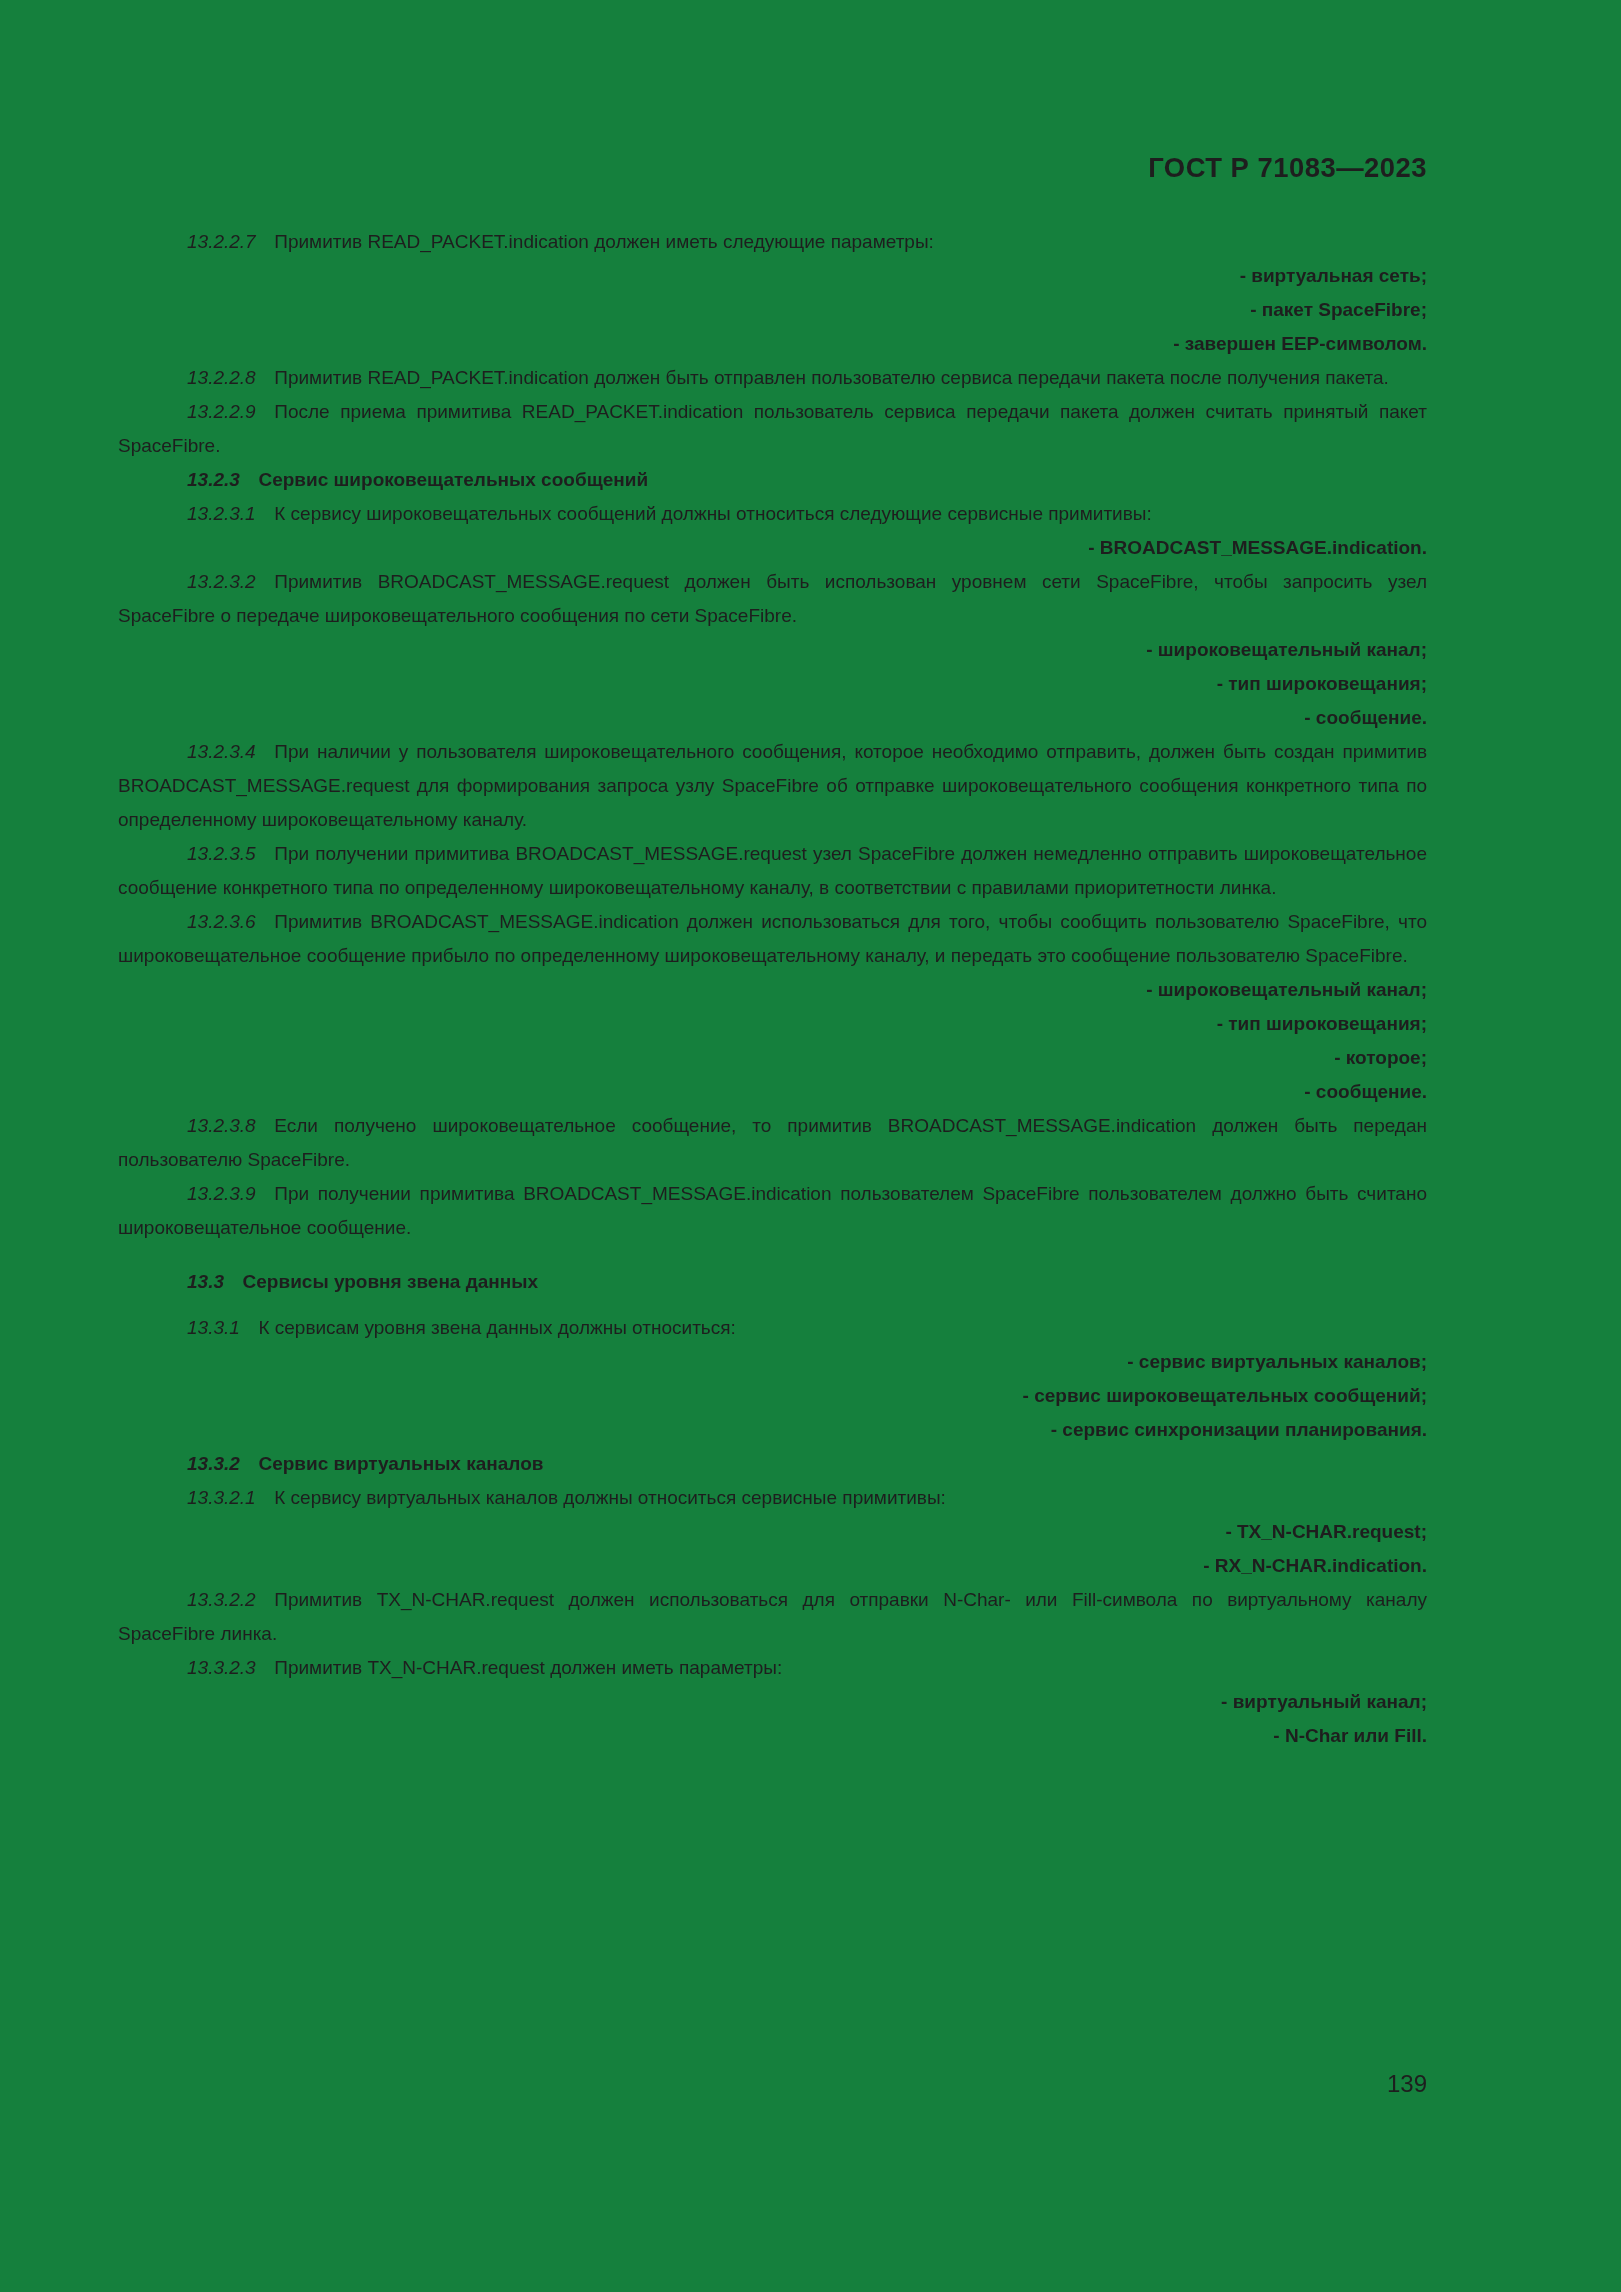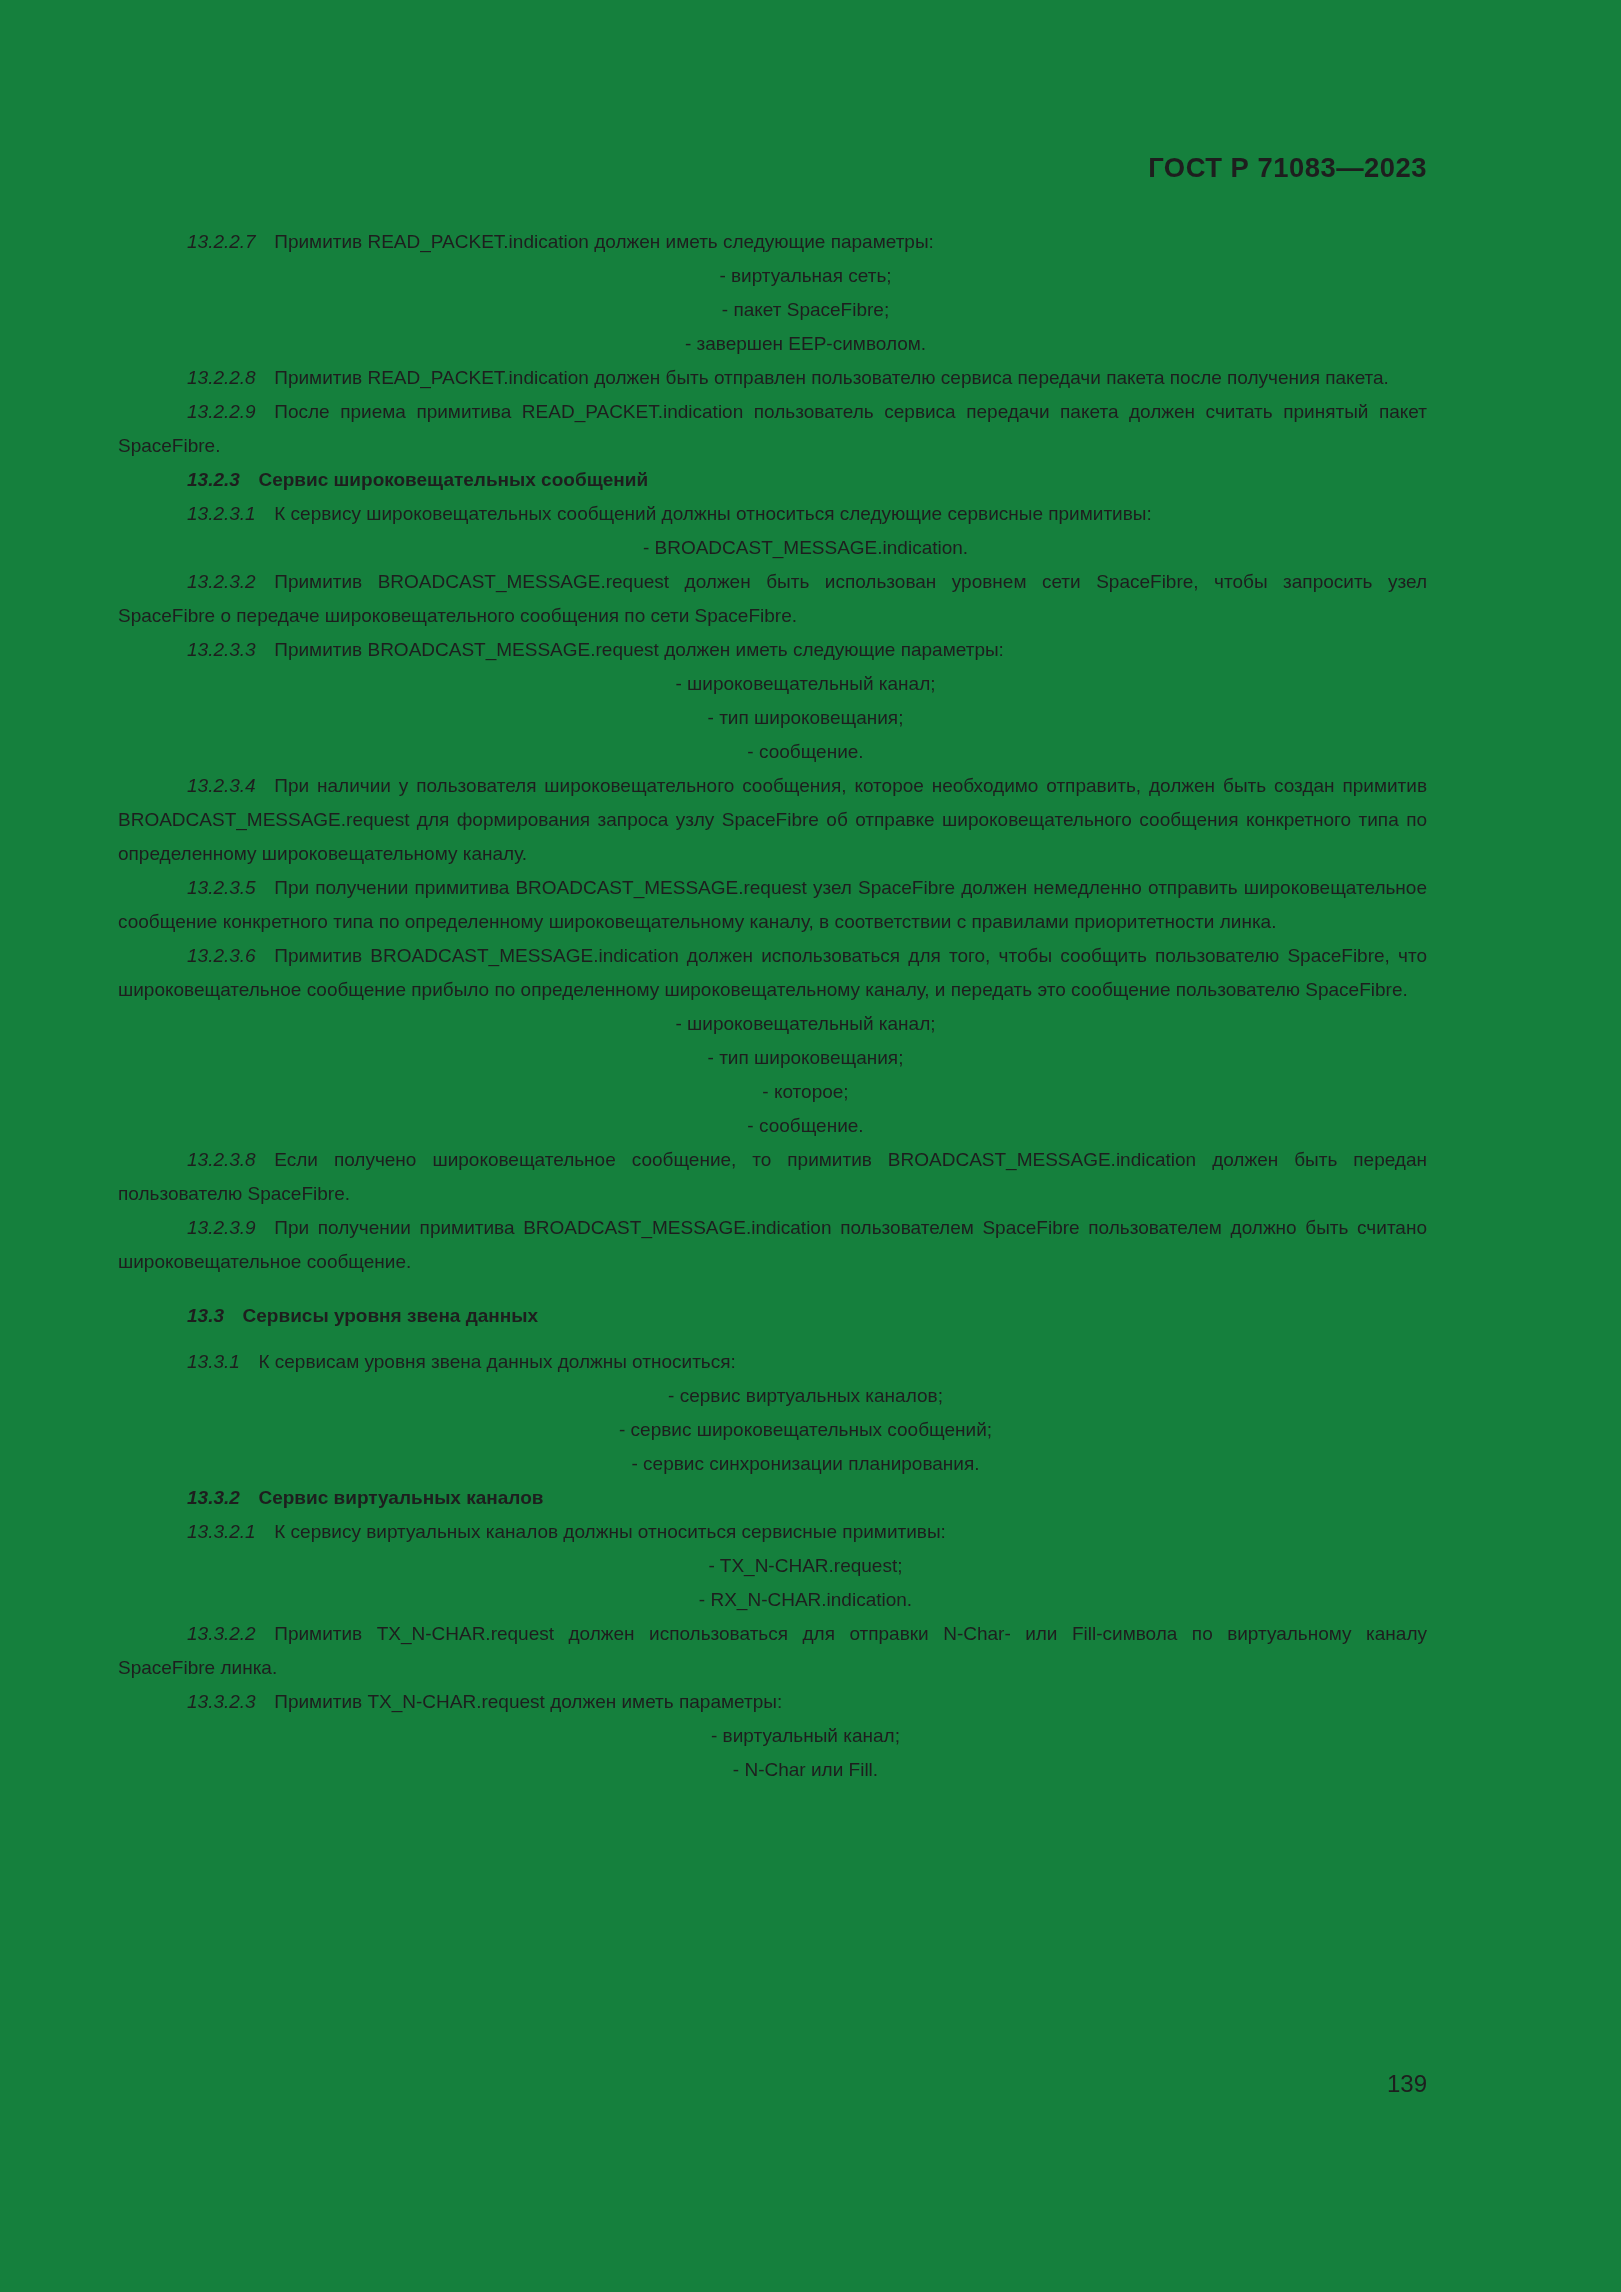--- a/index.html
+++ b/index.html
@@ -39,22 +39,23 @@
     width: 1309px;
     font-size: 19px;
     line-height: 34px;
   }
   .content p { margin: 0; }
   .para {
     text-align: justify;
     text-indent: 69px;
   }
   .item {
-    text-align: center;
+    text-align: right;
     text-indent: 66px;
+    font-weight: bold;
   }
   .heading {
     font-weight: 700;
     text-indent: 69px;
   }
   .section {
     font-weight: 700;
     text-indent: 69px;
     margin-top: 19.6px !important;
     margin-bottom: 12.7px !important;
@@ -89,21 +90,20 @@
       <p class="para"><span class="num">13.2.2.7</span><span class="txt">Примитив READ_PACKET.indication должен иметь следующие параметры:</span></p>
       <p class="item">- виртуальная сеть;</p>
       <p class="item">- пакет SpaceFibre;</p>
       <p class="item">- завершен EEP-символом.</p>
       <p class="para"><span class="num">13.2.2.8</span><span class="txt">Примитив READ_PACKET.indication должен быть отправлен пользователю сервиса передачи пакета после получения пакета.</span></p>
       <p class="para"><span class="num">13.2.2.9</span><span class="txt">После приема примитива READ_PACKET.indication пользователь сервиса передачи пакета должен считать принятый пакет SpaceFibre.</span></p>
       <p class="heading"><span class="num">13.2.3</span><span class="txt">Сервис широковещательных сообщений</span></p>
       <p class="para"><span class="num">13.2.3.1</span><span class="txt">К сервису широковещательных сообщений должны относиться следующие сервисные примитивы:</span></p>
       <p class="item">- BROADCAST_MESSAGE.indication.</p>
       <p class="para"><span class="num">13.2.3.2</span><span class="txt">Примитив BROADCAST_MESSAGE.request должен быть использован уровнем сети SpaceFibre, чтобы запросить узел SpaceFibre о передаче широковещательного сообщения по сети SpaceFibre.</span></p>
-      <p class="para"><span class="num">13.2.3.3</span><span class="txt">Примитив BROADCAST_MESSAGE.request должен иметь следующие параметры:</span></p>
       <p class="item">- широковещательный канал;</p>
       <p class="item">- тип широковещания;</p>
       <p class="item">- сообщение.</p>
       <p class="para"><span class="num">13.2.3.4</span><span class="txt">При наличии у пользователя широковещательного сообщения, которое необходимо отправить, должен быть создан примитив BROADCAST_MESSAGE.request для формирования запроса узлу SpaceFibre об отправке широковещательного сообщения конкретного типа по определенному широковещательному каналу.</span></p>
       <p class="para"><span class="num">13.2.3.5</span><span class="txt">При получении примитива BROADCAST_MESSAGE.request узел SpaceFibre должен немедленно отправить широковещательное сообщение конкретного типа по определенному широковещательному каналу, в соответствии с правилами приоритетности линка.</span></p>
       <p class="para"><span class="num">13.2.3.6</span><span class="txt">Примитив BROADCAST_MESSAGE.indication должен использоваться для того, чтобы сообщить пользователю SpaceFibre, что широковещательное сообщение прибыло по определенному широковещательному каналу, и передать это сообщение пользователю SpaceFibre.</span></p>
       <p class="item">- широковещательный канал;</p>
       <p class="item">- тип широковещания;</p>
       <p class="item">- которое;</p>
       <p class="item">- сообщение.</p>

